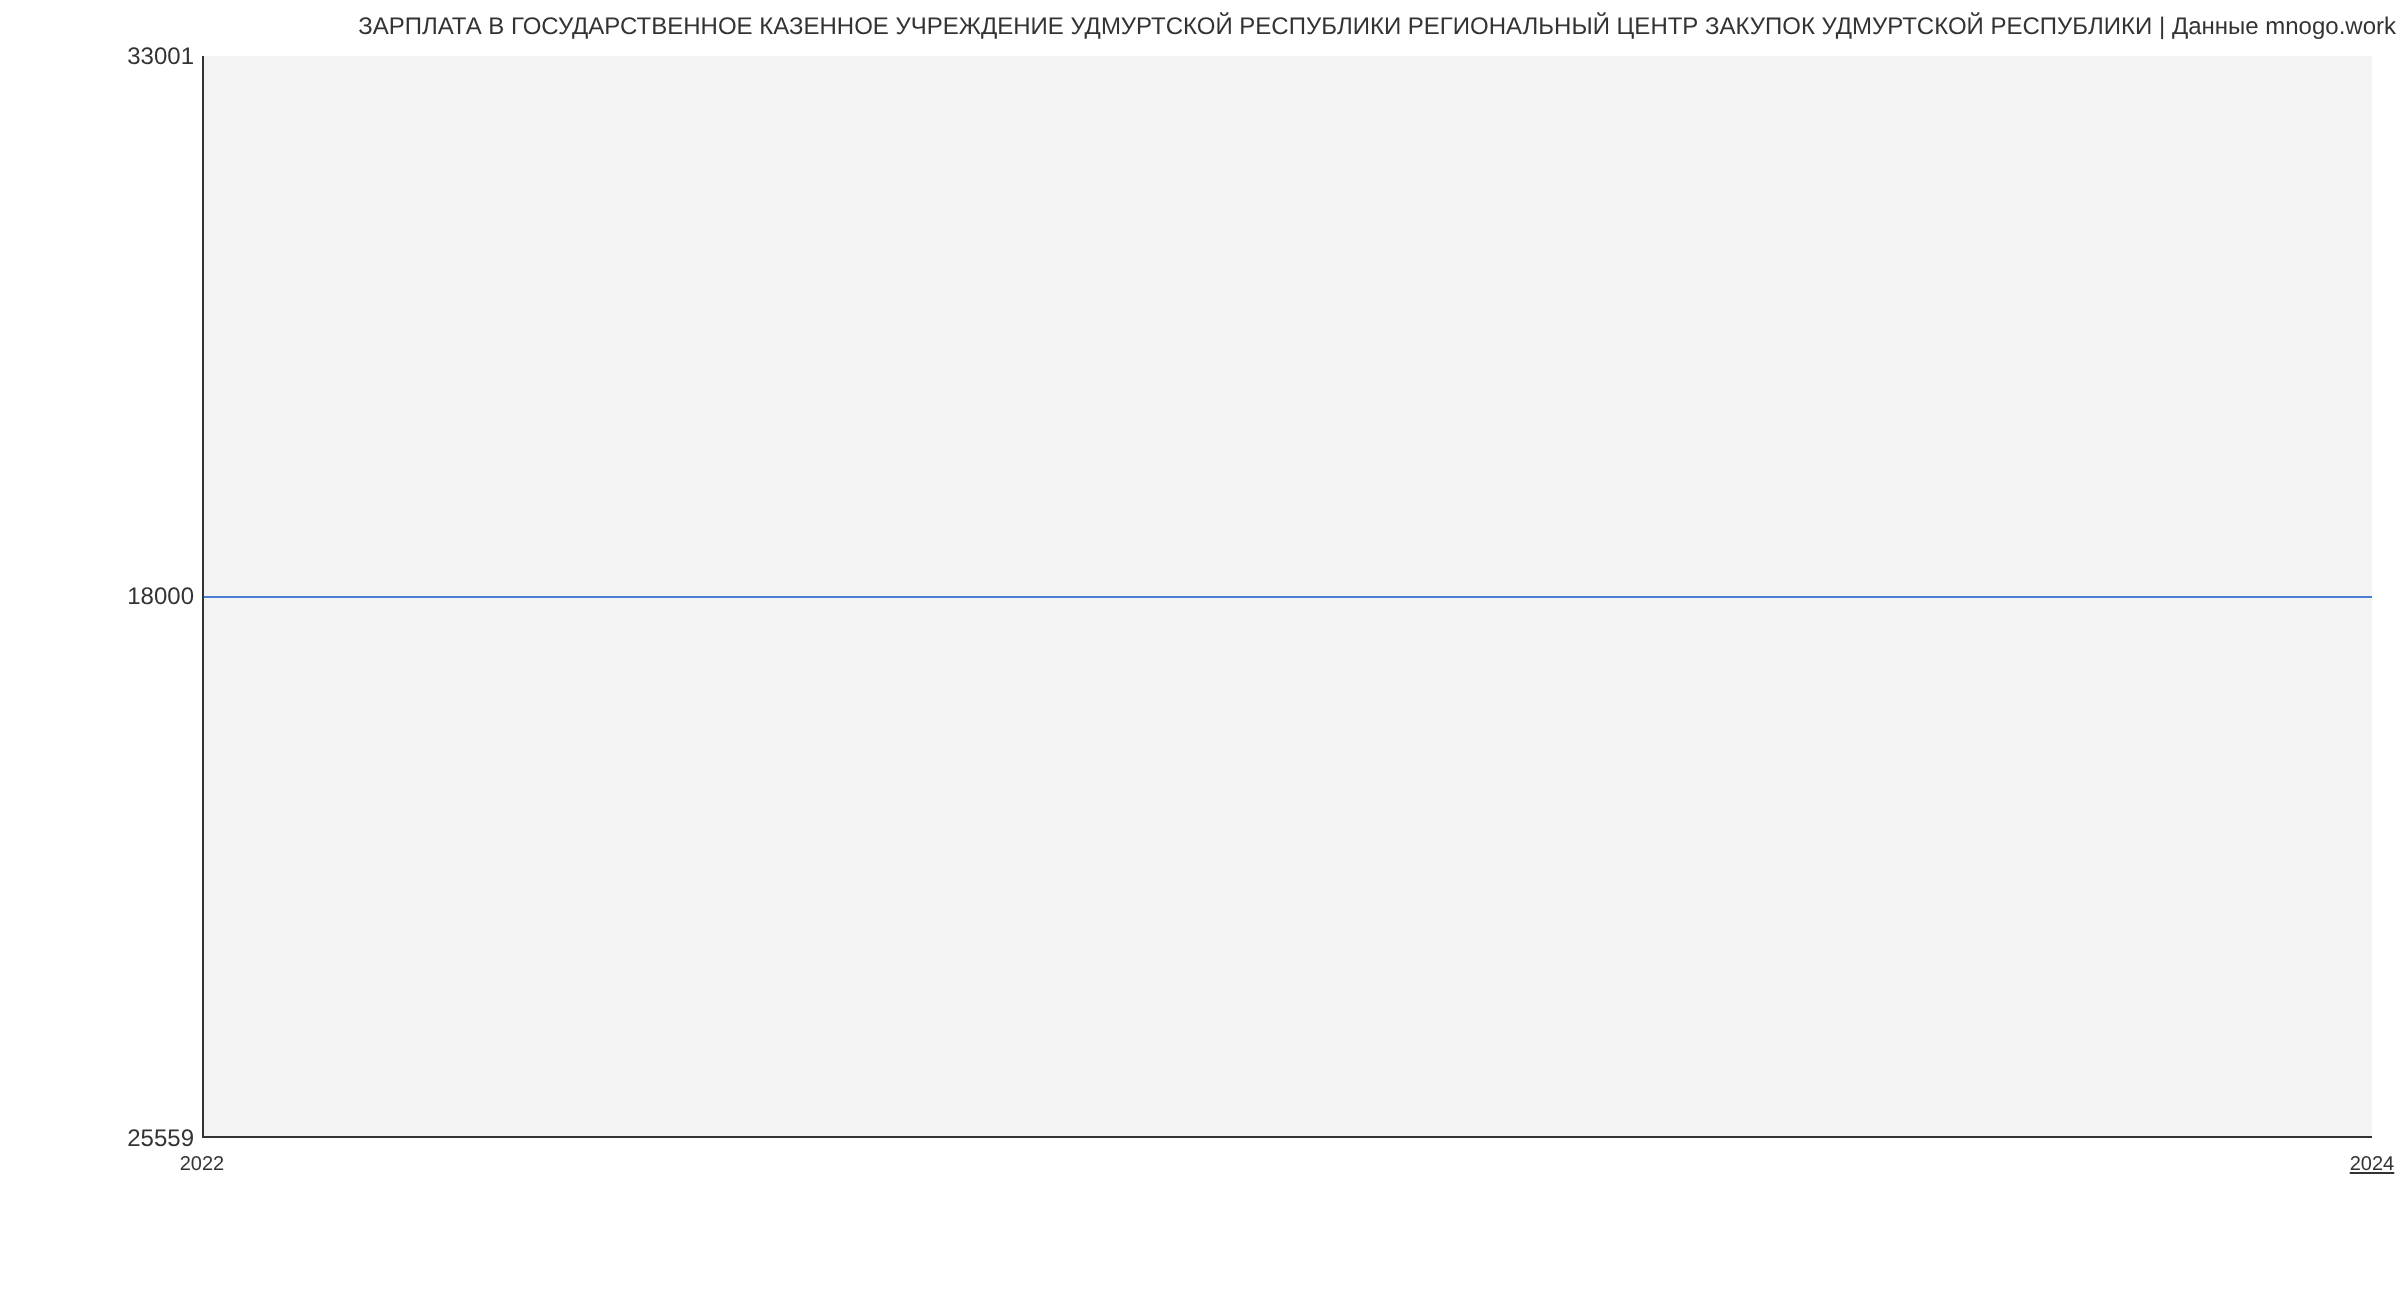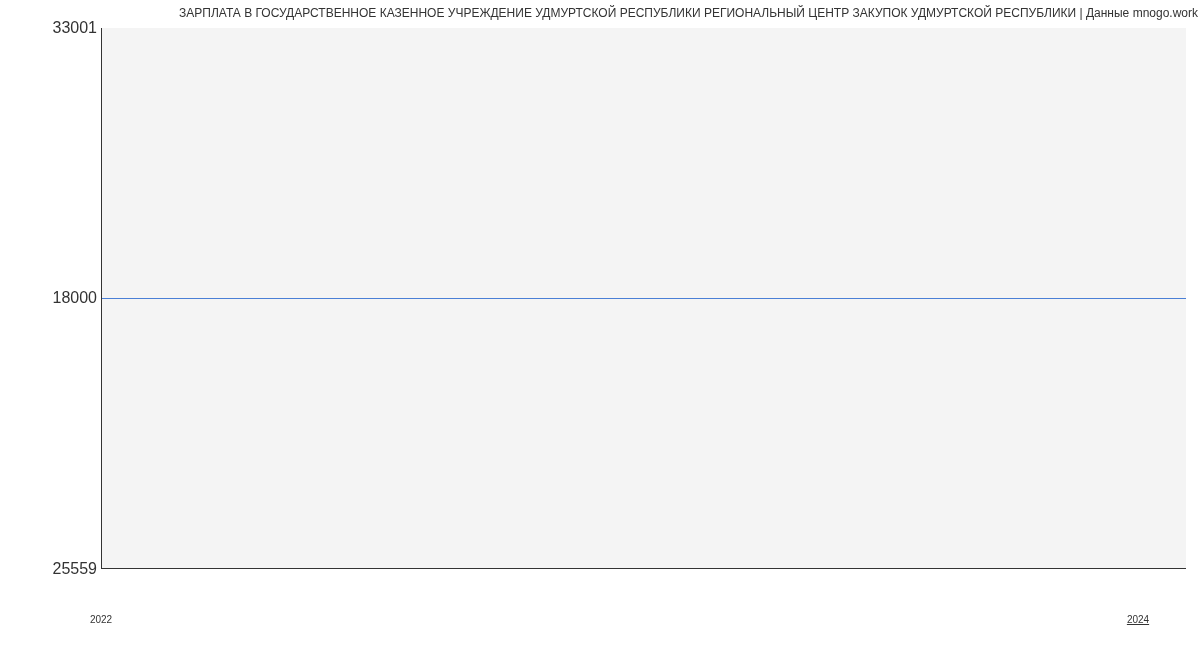--- a/index.html
+++ b/index.html
@@ -43,38 +43,37 @@
       position: absolute;
       left: 0;
       width: 100%;
       height: 0;
       border-top: 1.5px solid #4a7fd6;
       top: 270px;
     }
     .y-tick-label {
       position: absolute;
       right: 1103px;
-      font-size: 16px;
+      font-size: 12px;
       color: #333333;
       text-align: right;
       transform: translateY(-50%);
     }
     .y-tick-0 { top: 541px; }
     .y-tick-1 { top: 270px; }
     .y-tick-2 { top: 0px; }
     .x-tick-label {
       position: absolute;
       top: 549px;
       font-size: 10px;
       color: #333333;
       transform: translateX(-50%);
-      margin-top: 37px;
     }
     .x-tick-0 { left: 101px; }
-    .x-tick-1 { left: 1138px; text-decoration: underline; }
+    .x-tick-1 { left: 1186px; text-decoration: underline; }
   </style>
 </head>
 <body>
 
 <div class="title">ЗАРПЛАТА В ГОСУДАРСТВЕННОЕ КАЗЕННОЕ УЧРЕЖДЕНИЕ УДМУРТСКОЙ РЕСПУБЛИКИ РЕГИОНАЛЬНЫЙ ЦЕНТР ЗАКУПОК УДМУРТСКОЙ РЕСПУБЛИКИ | Данные mnogo.work</div>
 
 <div class="chart-container">
 
   <div class="y-tick-label y-tick-0">25559</div>
   <div class="y-tick-label y-tick-1">18000</div>

